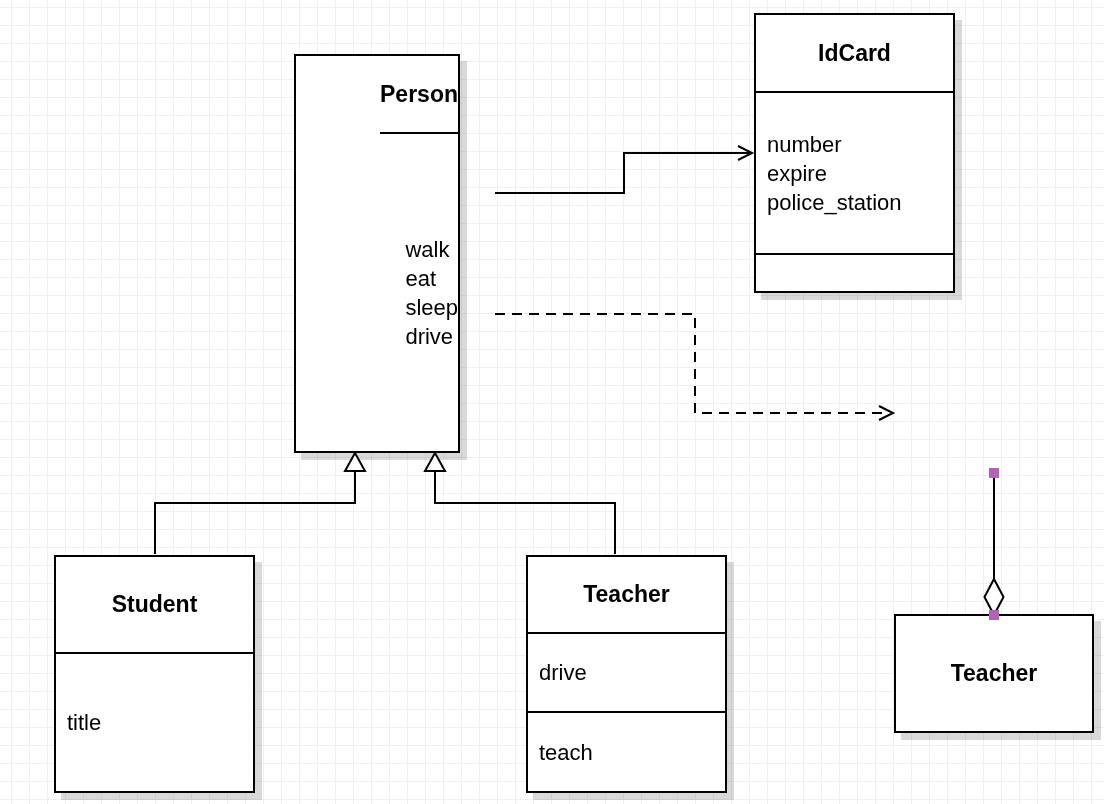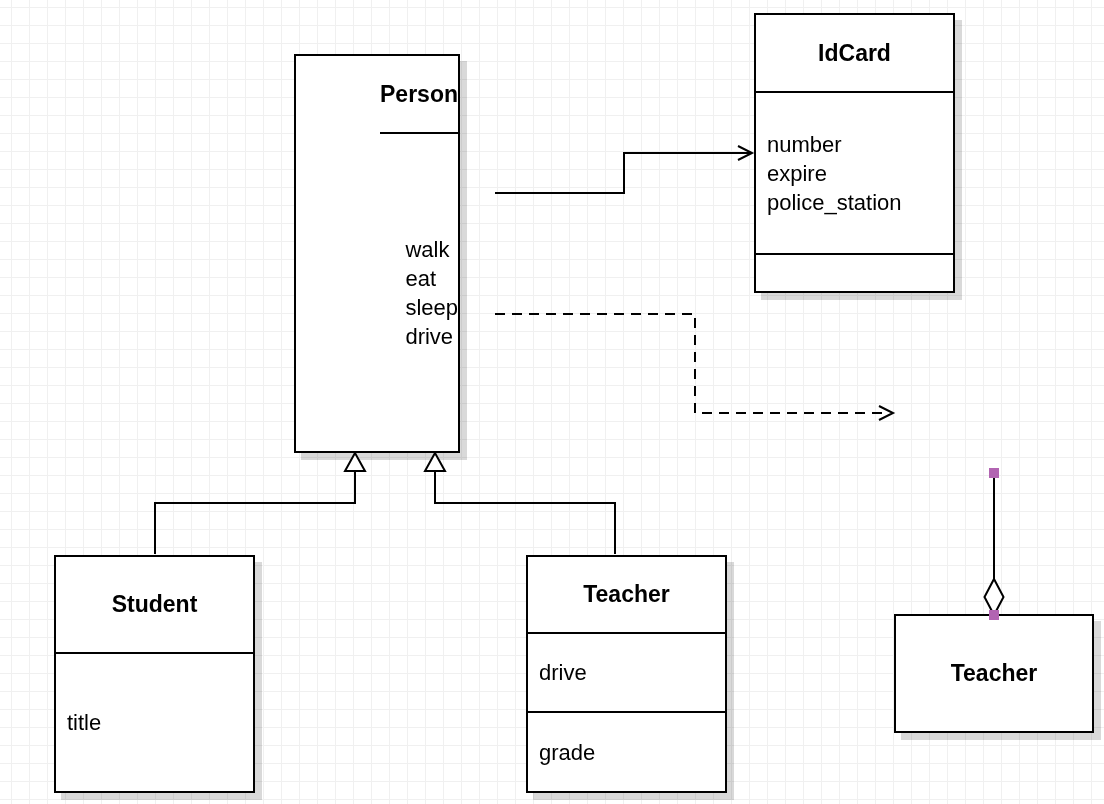--- a/index.html
+++ b/index.html
@@ -97,21 +97,21 @@
   </div>
 
   <div class="uml-class" style="left:54px; top:555px; width:201px; height:238px;">
     <div class="title divided" style="height:97px">Student</div>
     <div class="members fill">title</div>
   </div>
 
   <div class="uml-class" style="left:526px; top:555px; width:201px; height:238px;justify-content:center;">
     <div class="title divided" style="height:77px">Teacher</div>
     <div class="members divided" style="height:79px">drive</div>
-    <div class="members fill">grade</div>
+    <div class="members fill">teach</div>
   </div>
 
   <svg id="edges" width="1104" height="804" viewBox="0 0 1104 804">
 
     <g class="edge" fill="none" stroke="#000" stroke-width="2">
       <polyline points="495,193 624,193 624,153 751,153"></polyline>
       <path d="M738,146 L752,153 L738,160"></path>
     </g>
 
     <g class="edge" fill="none" stroke="#000" stroke-width="2">

